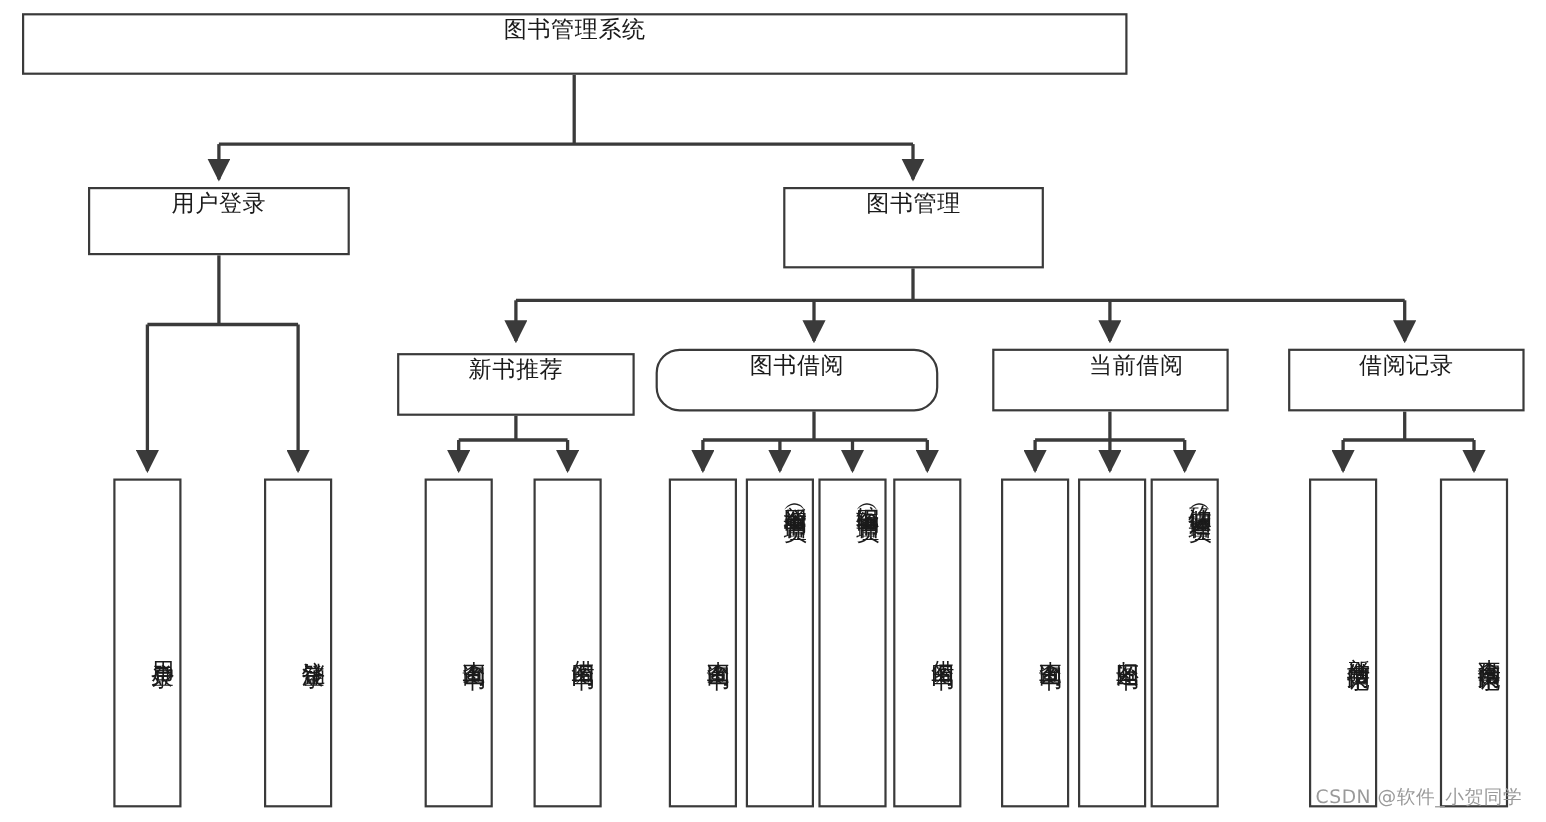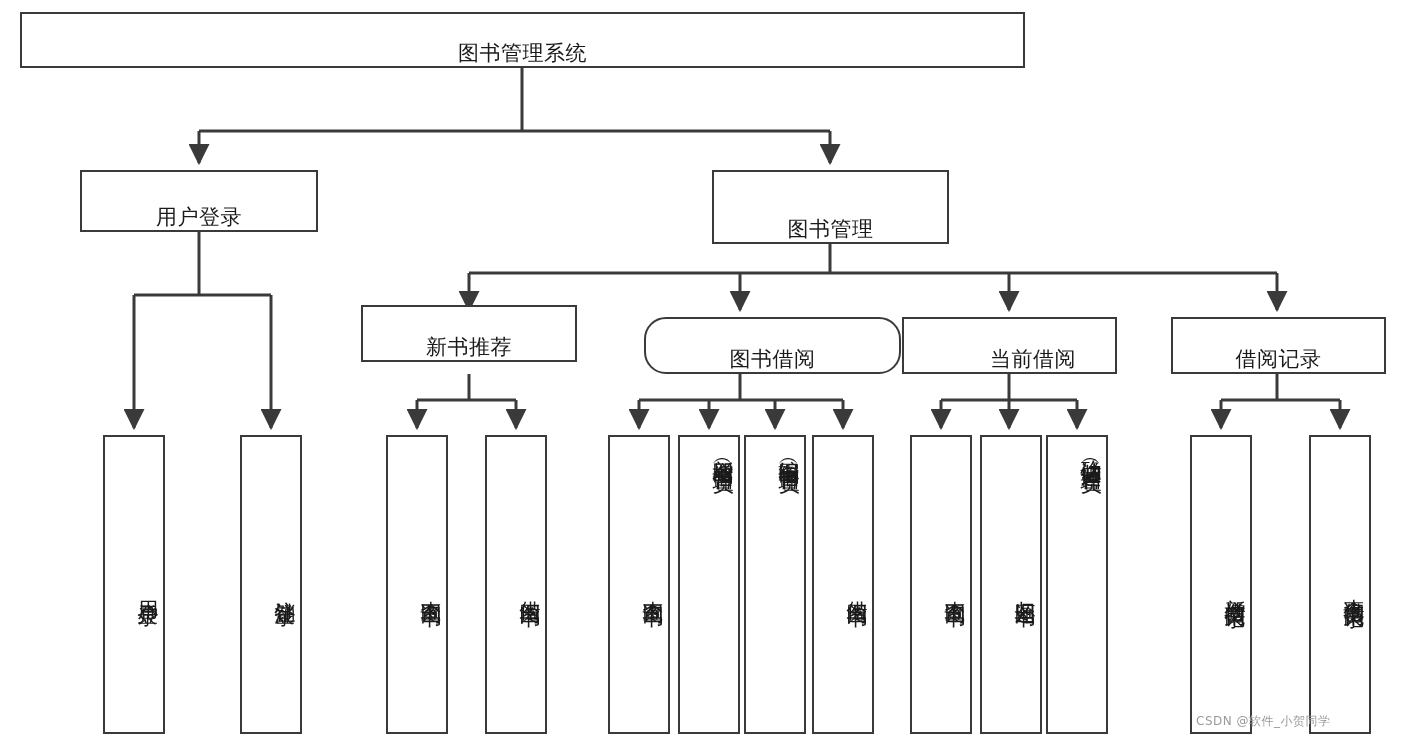--- a/index.html
+++ b/index.html
@@ -24,21 +24,21 @@
     width: 1405px;
     height: 747px;
     pointer-events: none;
   }
   .node {
     position: absolute;
     box-sizing: border-box;
     background: #ffffff;
     border: 2px solid #3a3a3a;
     display: flex;
-    align-items: flex-end;
+    align-items: flex-start;
     justify-content: center;
   }
   .node .label {
     color: #1a1a1a;
     font-size: 21px;
     line-height: 1.25;
     letter-spacing: 0.5px;
     white-space: nowrap;
     text-align: center;
   }
@@ -57,21 +57,21 @@
     display: block;
     text-align: start;
   }
   .node.vertical.center .label {
     text-align: center;
     height: 100%;
   }
   .watermark {
     position: absolute;
     color: #9a9a9a;
-    font-size: 12px;
+    font-size: 17px;
     letter-spacing: 0.5px;
     white-space: nowrap;
   }
 </style>
 </head>
 <body>
 
 <div id="canvas">
 
   <svg class="wires" viewBox="0 0 1405 747" xmlns="http://www.w3.org/2000/svg">
@@ -132,25 +132,25 @@
   </div>
 
   <div class="node" style="left:80px; top:170px; width:238px; height:62px;">
     <span class="label">用户登录</span>
   </div>
 
   <div class="node" style="left:712px; top:170px; width:237px; height:74px;">
     <span class="label">图书管理</span>
   </div>
 
-  <div class="node" style="left:361px; top:305px; width:216px; height:57px;">
+  <div class="node" style="left:361px; top:321px; width:216px; height:57px;">
     <span class="label">新书推荐</span>
   </div>
 
-  <div class="node" style="left:644px; top:317px; width:257px; height:57px;border-radius:22px;">
+  <div class="node" style="left:596px; top:317px; width:257px; height:57px;border-radius:22px;">
     <span class="label">图书借阅</span>
   </div>
 
   <div class="node" style="left:902px; top:317px; width:215px; height:57px;padding-left:47px;">
     <span class="label">当前借阅</span>
   </div>
 
   <div class="node" style="left:1171px; top:317px; width:215px; height:57px;">
     <span class="label">借阅记录</span>
   </div>

